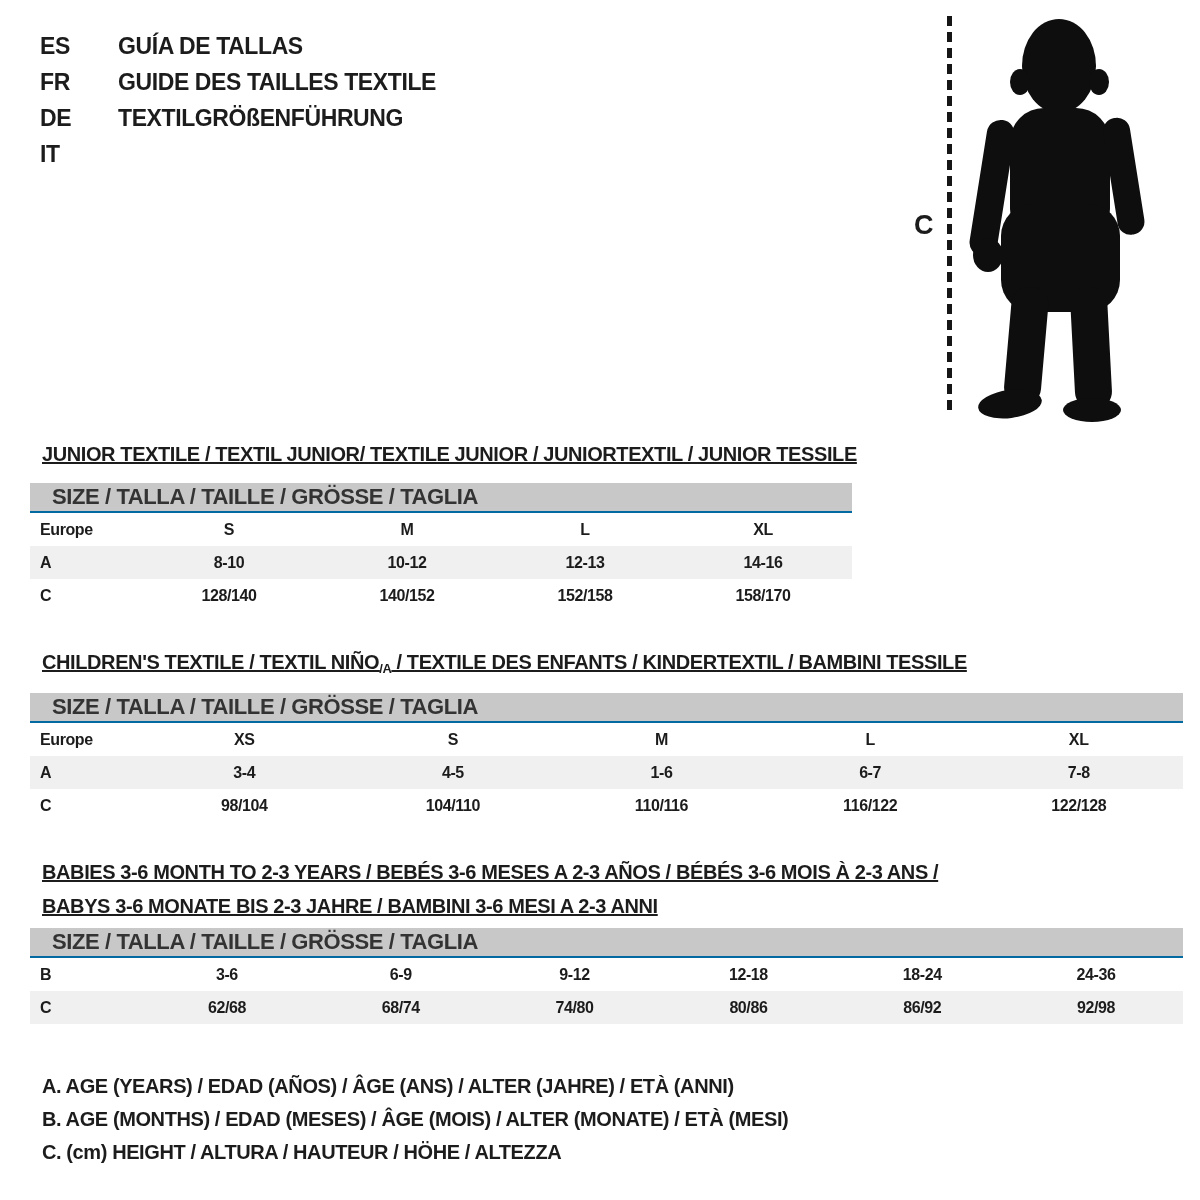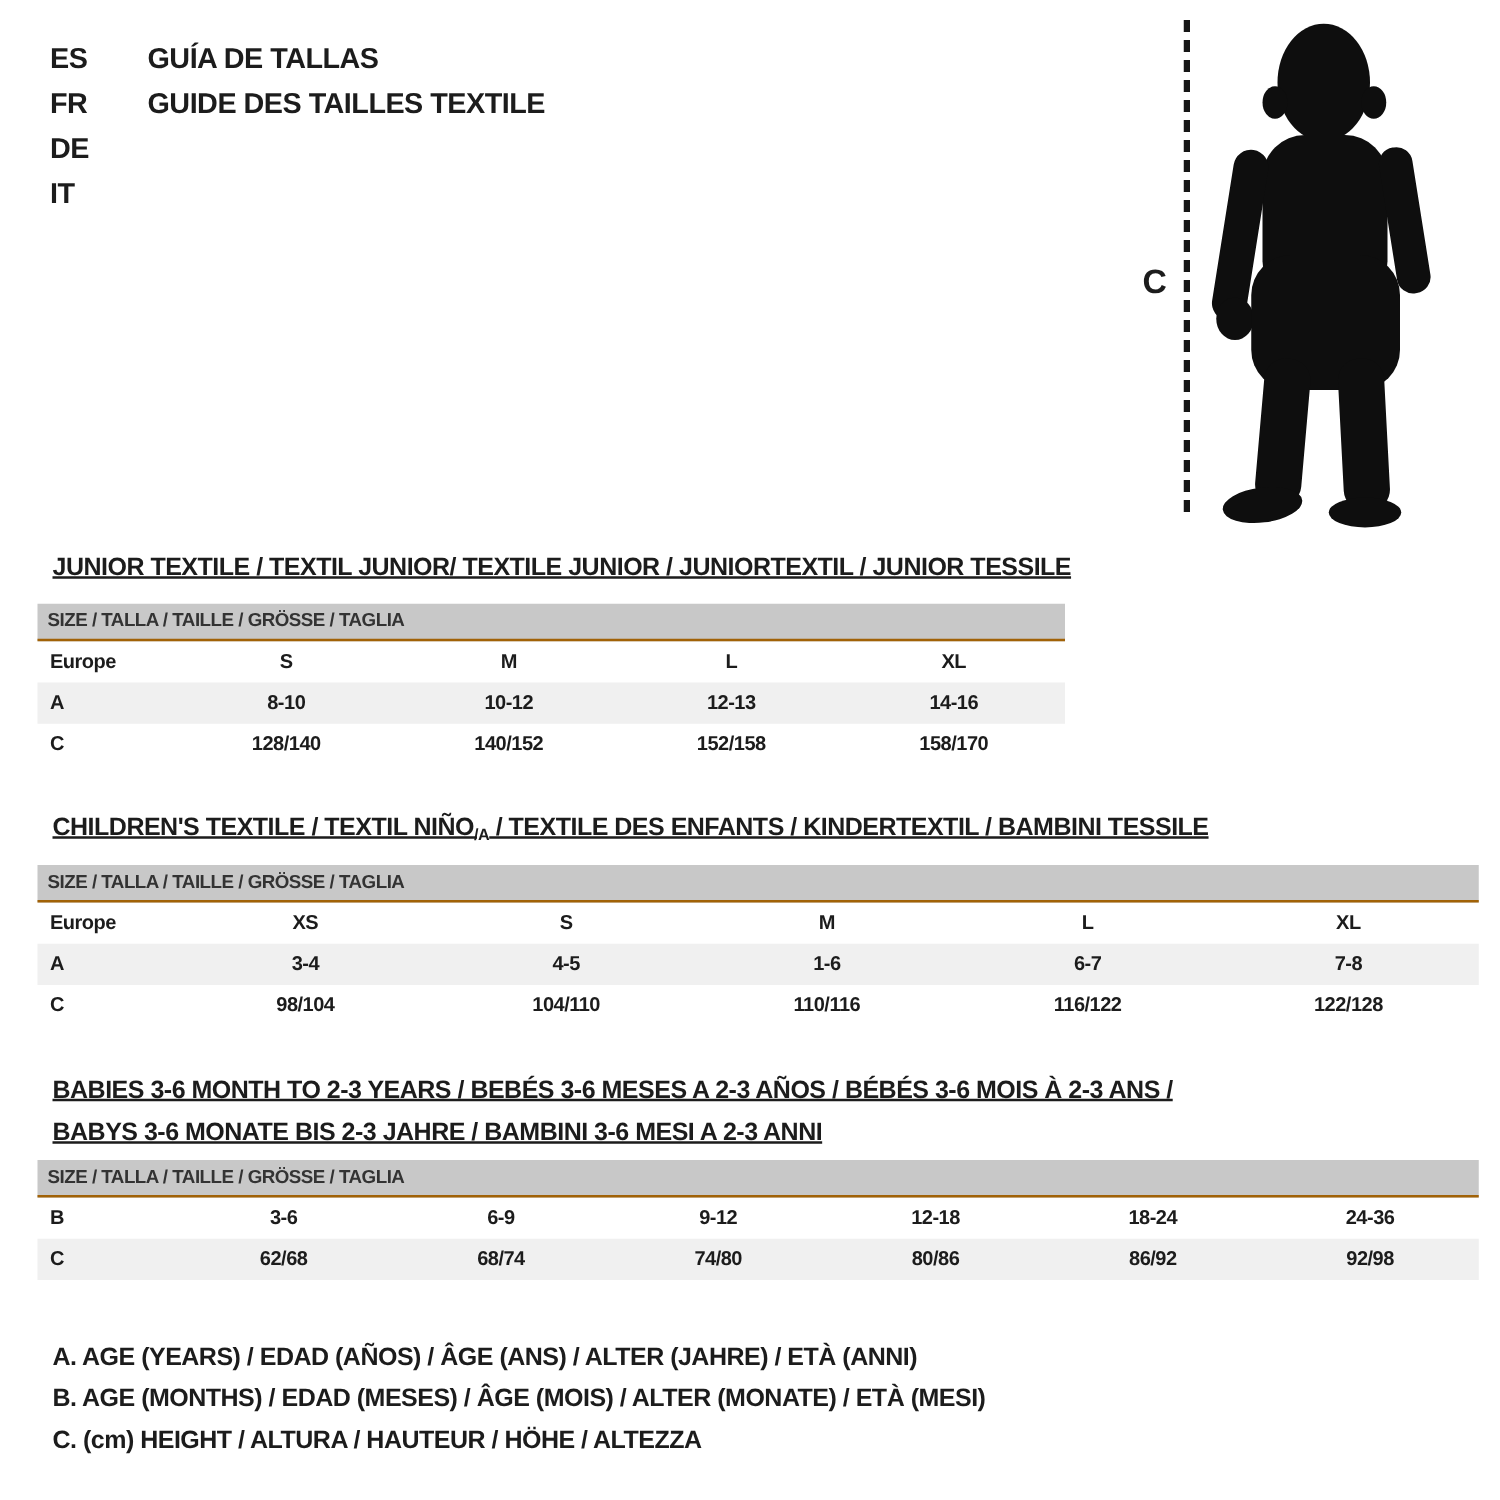--- a/index.html
+++ b/index.html
@@ -25,22 +25,22 @@
   #section-junior{top:437px;width:822px;}
   #section-children{top:645px;width:1153px;}
   #section-babies{top:855px;width:1153px;}
   .section-title{margin-left:12px;font-size:20px;line-height:34px;white-space:nowrap;text-decoration:underline;}
   .sub-seg{font-size:13px;position:relative;top:4px;}
   #section-junior .size-band{margin-top:12px;}
   #section-children .size-band{margin-top:11px;}
   #section-babies .size-band{margin-top:5px;}
   .size-band{
     height:30px;box-sizing:border-box;background:#c8c8c8;color:#333333;
-    font-size:15px;line-height:28px;padding-left:8px;
-    border-bottom:2px solid #a16207;
+    font-size:22px;line-height:28px;padding-left:22px;
+    border-bottom:2px solid #0369a1;
   }
   .t-row{display:grid;height:33px;align-items:center;font-size:16px;}
   .t-row.shaded{background:#f0f0f0;}
   .t-row .row-label{padding-left:10px;}
   .t-row .cell{text-align:center;white-space:nowrap;}
   
   .notes{position:absolute;left:42px;top:1070px;font-size:20px;line-height:33px;}
   .note-line{white-space:nowrap;}
 </style>
 </head>
@@ -52,20 +52,21 @@
       <div class="lang-row">
         <span class="lang-code">ES</span>
         <span class="lang-title">GUÍA DE TALLAS</span>
       </div>
       <div class="lang-row">
         <span class="lang-code">FR</span>
         <span class="lang-title">GUIDE DES TAILLES TEXTILE</span>
       </div>
       <div class="lang-row">
         <span class="lang-code">DE</span>
+        <span class="lang-title">TEXTILGRÖßENFÜHRUNG</span>
       </div>
       <div class="lang-row">
         <span class="lang-code">IT</span>
       </div>
     </div>
 
   <div class="measure-line"></div>
   <div class="measure-label">C</div>
 
   <svg class="silhouette" width="195" height="412" viewBox="0 0 195 412" aria-hidden="true">

